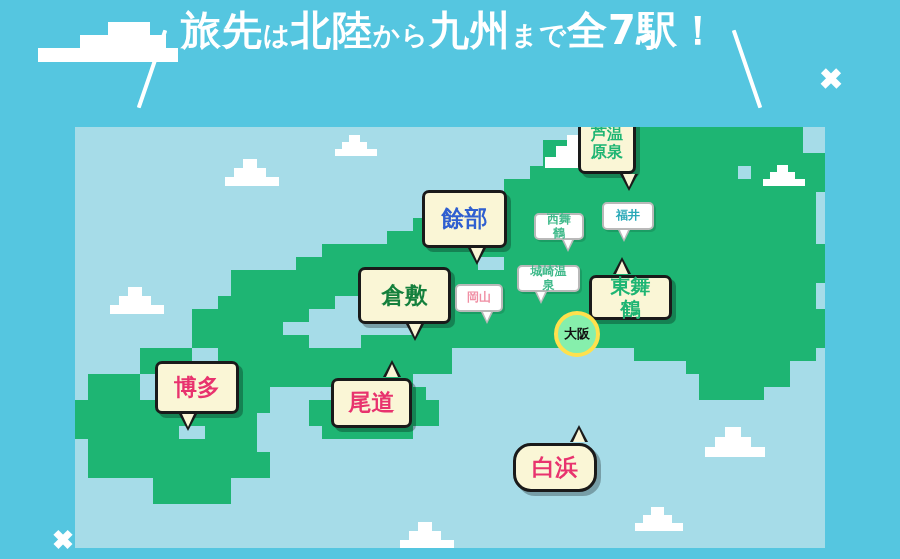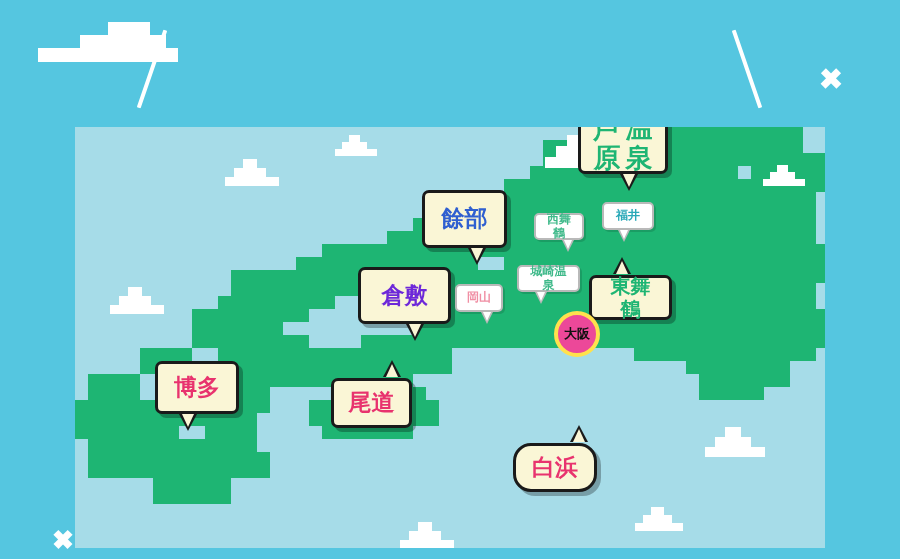--- a/index.html
+++ b/index.html
@@ -137,21 +137,21 @@
     border-right: 4px solid transparent;
     border-top: 9px solid #ffffff;
   }
 
   
   #osaka-marker {
     position: absolute;
     z-index: 33;
     width: 46px; height: 46px;
     border-radius: 50%;
-    background: #ec4899;
+    background: #86efac;
     border: 4px solid #ffe14d;
     display: flex; align-items: center; justify-content: center;
     font-size: 13px; font-weight: bold; color: #111111;
   }
 
   
   .sparkle { position: absolute; z-index: 45; }
   .sparkle i {
     position: absolute;
     background: #ffffff;
@@ -169,20 +169,23 @@
   <div class="pcloud" style="left:38px; top:22px; width:140px; height:40px;">
     <i style="left:70px;  top:0px;  width:42px; height:13px;"></i>
     <i style="left:42px;  top:13px; width:86px; height:13px;"></i>
     <i style="left:0px;   top:26px; width:140px;height:14px;"></i>
   </div>
 
   <div class="slash left"></div>
   <div class="slash right"></div>
 
   <div class="title-wrap">
+    <div class="title-line l2">
+      <span>旅先</span><span class="t-small">は</span><span>北陸</span><span class="t-small">から</span><span>九州</span><span class="t-small">まで</span><span>全7駅！</span>
+    </div>
   </div>
 
   <div id="map-panel">
     <div id="land">
         <b style="left:13px;top:247px;width:52px;height:26px;"></b>
         <b style="left:26px;top:273px;width:78px;height:39px;"></b>
         <b style="left:52px;top:312px;width:91px;height:39px;"></b>
         <b style="left:78px;top:351px;width:78px;height:26px;"></b>
         <b style="left:39px;top:286px;width:39px;height:26px;"></b>
         <b style="left:91px;top:234px;width:39px;height:26px;"></b>
@@ -294,35 +297,35 @@
           <i style="left:9px;top:9px;width:32.4px;height:9px;"></i>
           <i style="left:0;top:18px;width:54px;height:9px;"></i>
         </div>
         <div class="pcloud map-cloud" style="left:688px;top:38px;width:42px;height:21px;">
           <i style="left:14px;top:0;width:11.200000000000001px;height:7px;"></i>
           <i style="left:7px;top:7px;width:25.2px;height:7px;"></i>
           <i style="left:0;top:14px;width:42px;height:7px;"></i>
         </div>
       </div>
     <div id="balloon-layer">
-        <div class="balloon" style="left:503px;top:-15px;width:90px;height:62px;font-size:27px;color:#1eb573;">
+        <div class="balloon" style="left:503px;top:-15px;width:58px;height:62px;font-size:16px;color:#1eb573;">
           <span>芦原</span>
           <br>
           <span>温泉</span>
         </div>
         <div class="tail down" style="left:545px;top:47px;"></div>
         <div class="balloon" style="left:347px;top:63px;width:85px;height:58px;font-size:23px;color:#2f5fd0;">
           <span>餘部</span>
         </div>
         <div class="tail down" style="left:393px;top:121px;"></div>
         <div class="balloon" style="left:514px;top:148px;width:83px;height:45px;font-size:20px;color:#1eb573;">
           <span>東舞鶴</span>
         </div>
         <div class="tail up" style="left:538px;top:130px;"></div>
-        <div class="balloon" style="left:283px;top:140px;width:93px;height:57px;font-size:23px;color:#6d28d9;">
+        <div class="balloon" style="left:283px;top:140px;width:93px;height:57px;font-size:23px;color:#15803d;">
           <span>倉敷</span>
         </div>
         <div class="tail down" style="left:331px;top:197px;"></div>
         <div class="balloon" style="left:80px;top:234px;width:84px;height:53px;font-size:23px;color:#e8336e;">
           <span>博多</span>
         </div>
         <div class="tail down" style="left:104px;top:287px;"></div>
         <div class="balloon" style="left:256px;top:251px;width:81px;height:50px;font-size:23px;color:#e8336e;">
           <span>尾道</span>
         </div>

